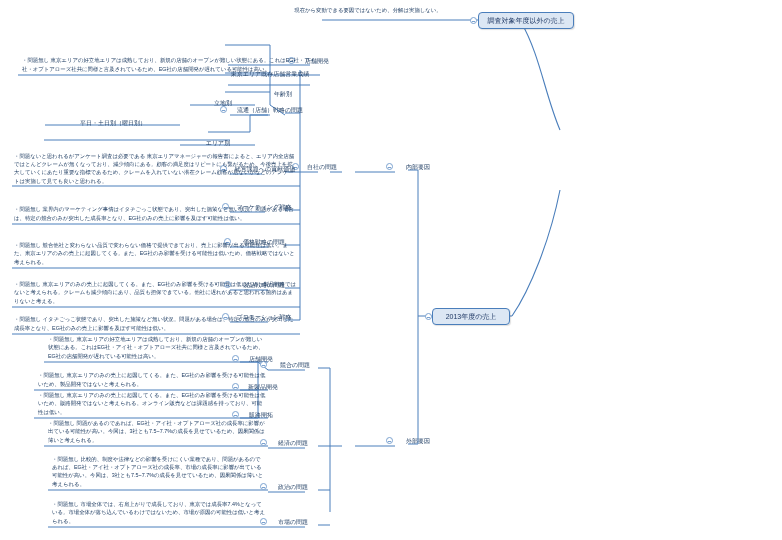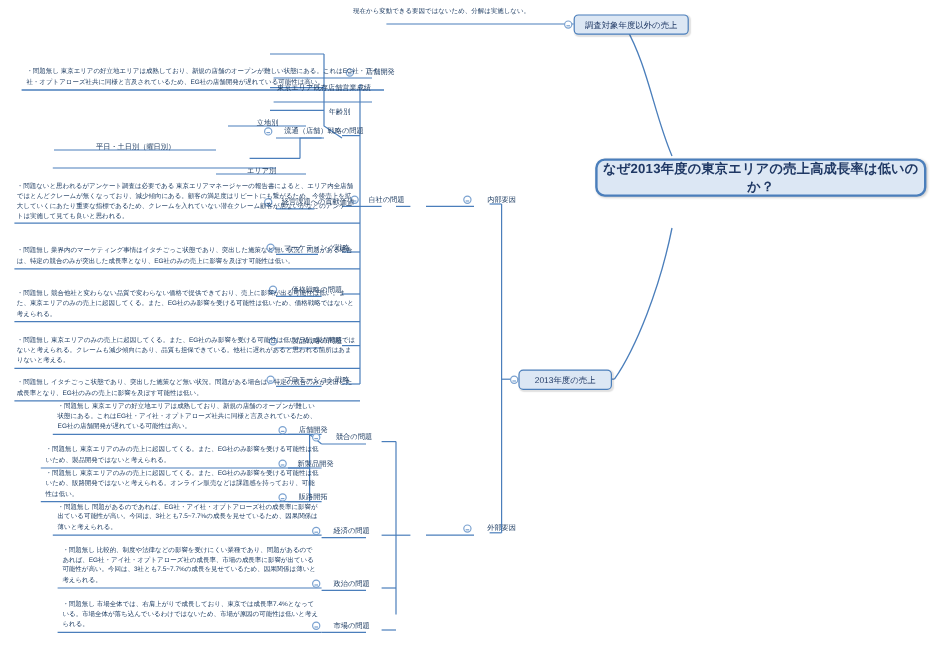--- a/index.html
+++ b/index.html
@@ -156,21 +156,20 @@
       <path d="M48 527 L 268 527" stroke-width="1"></path>
       <path d="M44 140 L 230 140" stroke-width="1"></path>
       <path d="M228 65 L 310 65" stroke-width="1"></path>
       <path d="M228 85 L 310 85" stroke-width="1"></path>
       <path d="M190 105 L 255 105" stroke-width="1"></path>
       <path d="M45 125 L 180 125" stroke-width="1"></path>
       <path d="M180 145 L 255 145" stroke-width="1"></path>
     </g>
   </svg>
 
-  <div class="node central" style="left:496px;top:132px;width:276px;height:32px;">なぜ2013年度の東京エリアの売上高成長率は低いのか？</div>
 
   <div class="node lvl1" style="left:478px;top:12px;width:96px;height:17px;">調査対象年度以外の売上</div>
   <div class="toggle" style="left:470px;top:17px;"></div>
   <div class="node plain" style="left:258px;top:4px;width:220px;height:14px;font-size:5.4px;align-items:center;">現在から変動できる要因ではないため、分解は実施しない。</div>
 
   <div class="node lvl1" style="left:432px;top:308px;width:78px;height:17px;">2013年度の売上</div>
   <div class="toggle" style="left:425px;top:313px;"></div>
 
   <div class="node plain" style="left:395px;top:158px;width:46px;height:14px;">内部要因</div>
   <div class="toggle" style="left:386px;top:163px;"></div>

